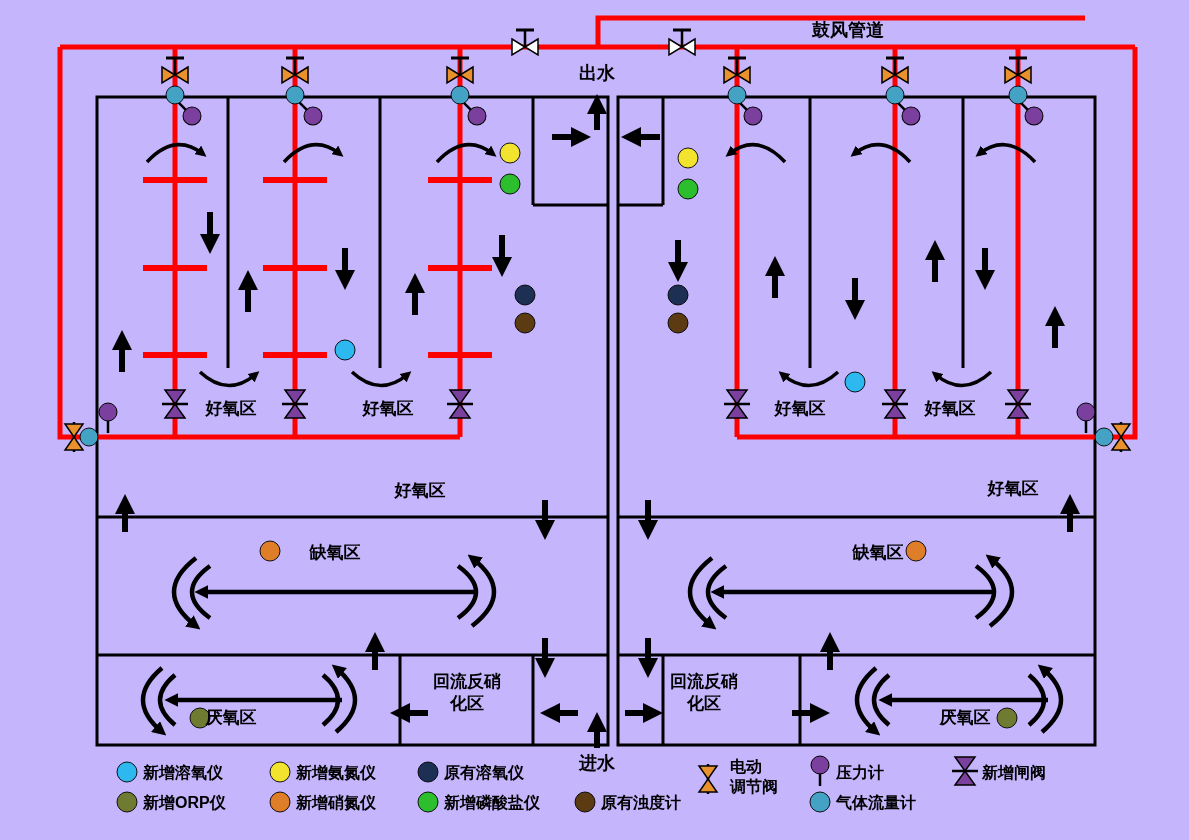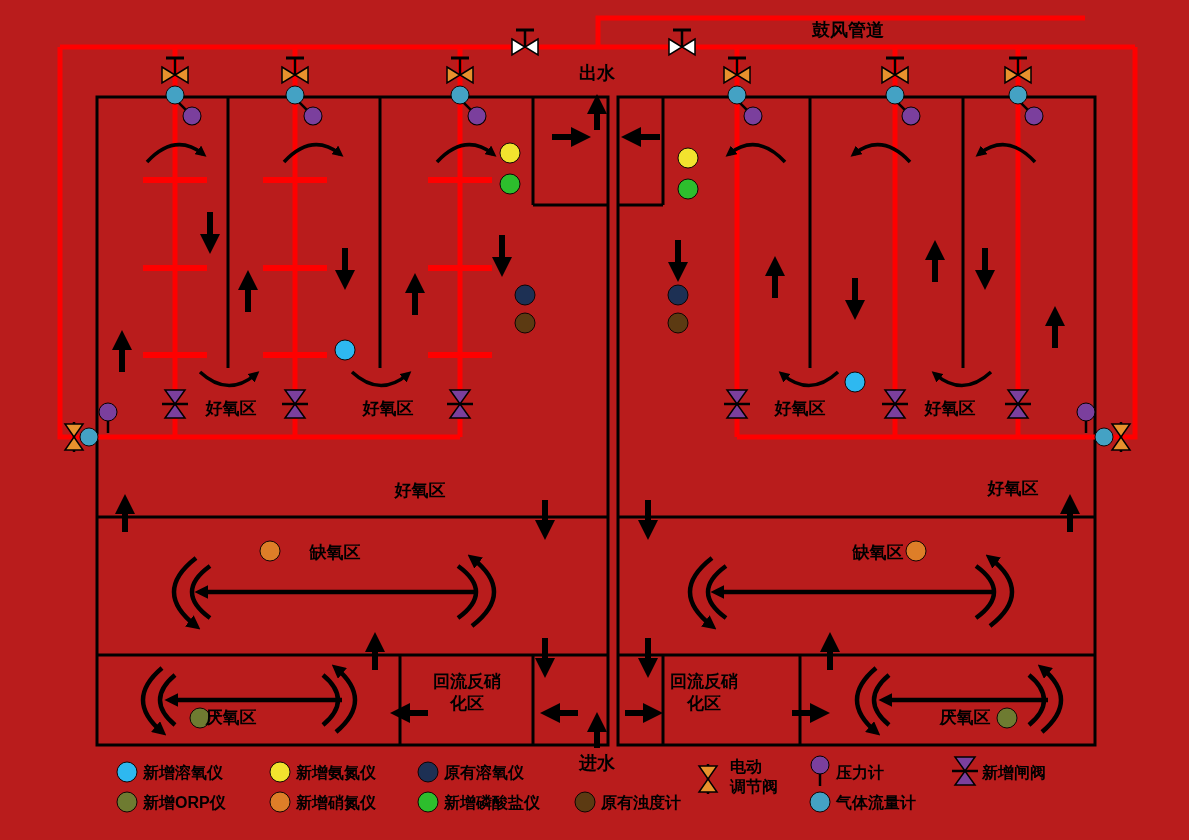--- a/index.html
+++ b/index.html
@@ -1,16 +1,16 @@
 <!DOCTYPE html>
 <html><head>
 <meta charset="utf-8">
 <style>
   html,body{margin:0;padding:0;background:#ffffff;}
-  .stage{position:relative;width:1189px;height:840px;background:#b91c1c;overflow:hidden;}
+  .stage{position:relative;width:1189px;height:840px;background:#c4b5fd;overflow:hidden;}
   svg text{font-family:"Liberation Sans","DejaVu Sans",sans-serif;font-weight:700;fill:#000;}
   .t18{font-size:18px;}
   .t17{font-size:17px;}
   .t16{font-size:16px;}
   .wall{fill:none;stroke:#000;stroke-width:3;}
   .pipe{fill:none;stroke-width:5;}
   .bar{stroke-width:6;}
   .fa{stroke:#000;stroke-width:6;fill:none;}
   .ma{stroke:#000;stroke-width:3.5;fill:none;}
   .loop{stroke:#000;stroke-width:4.5;fill:none;}

